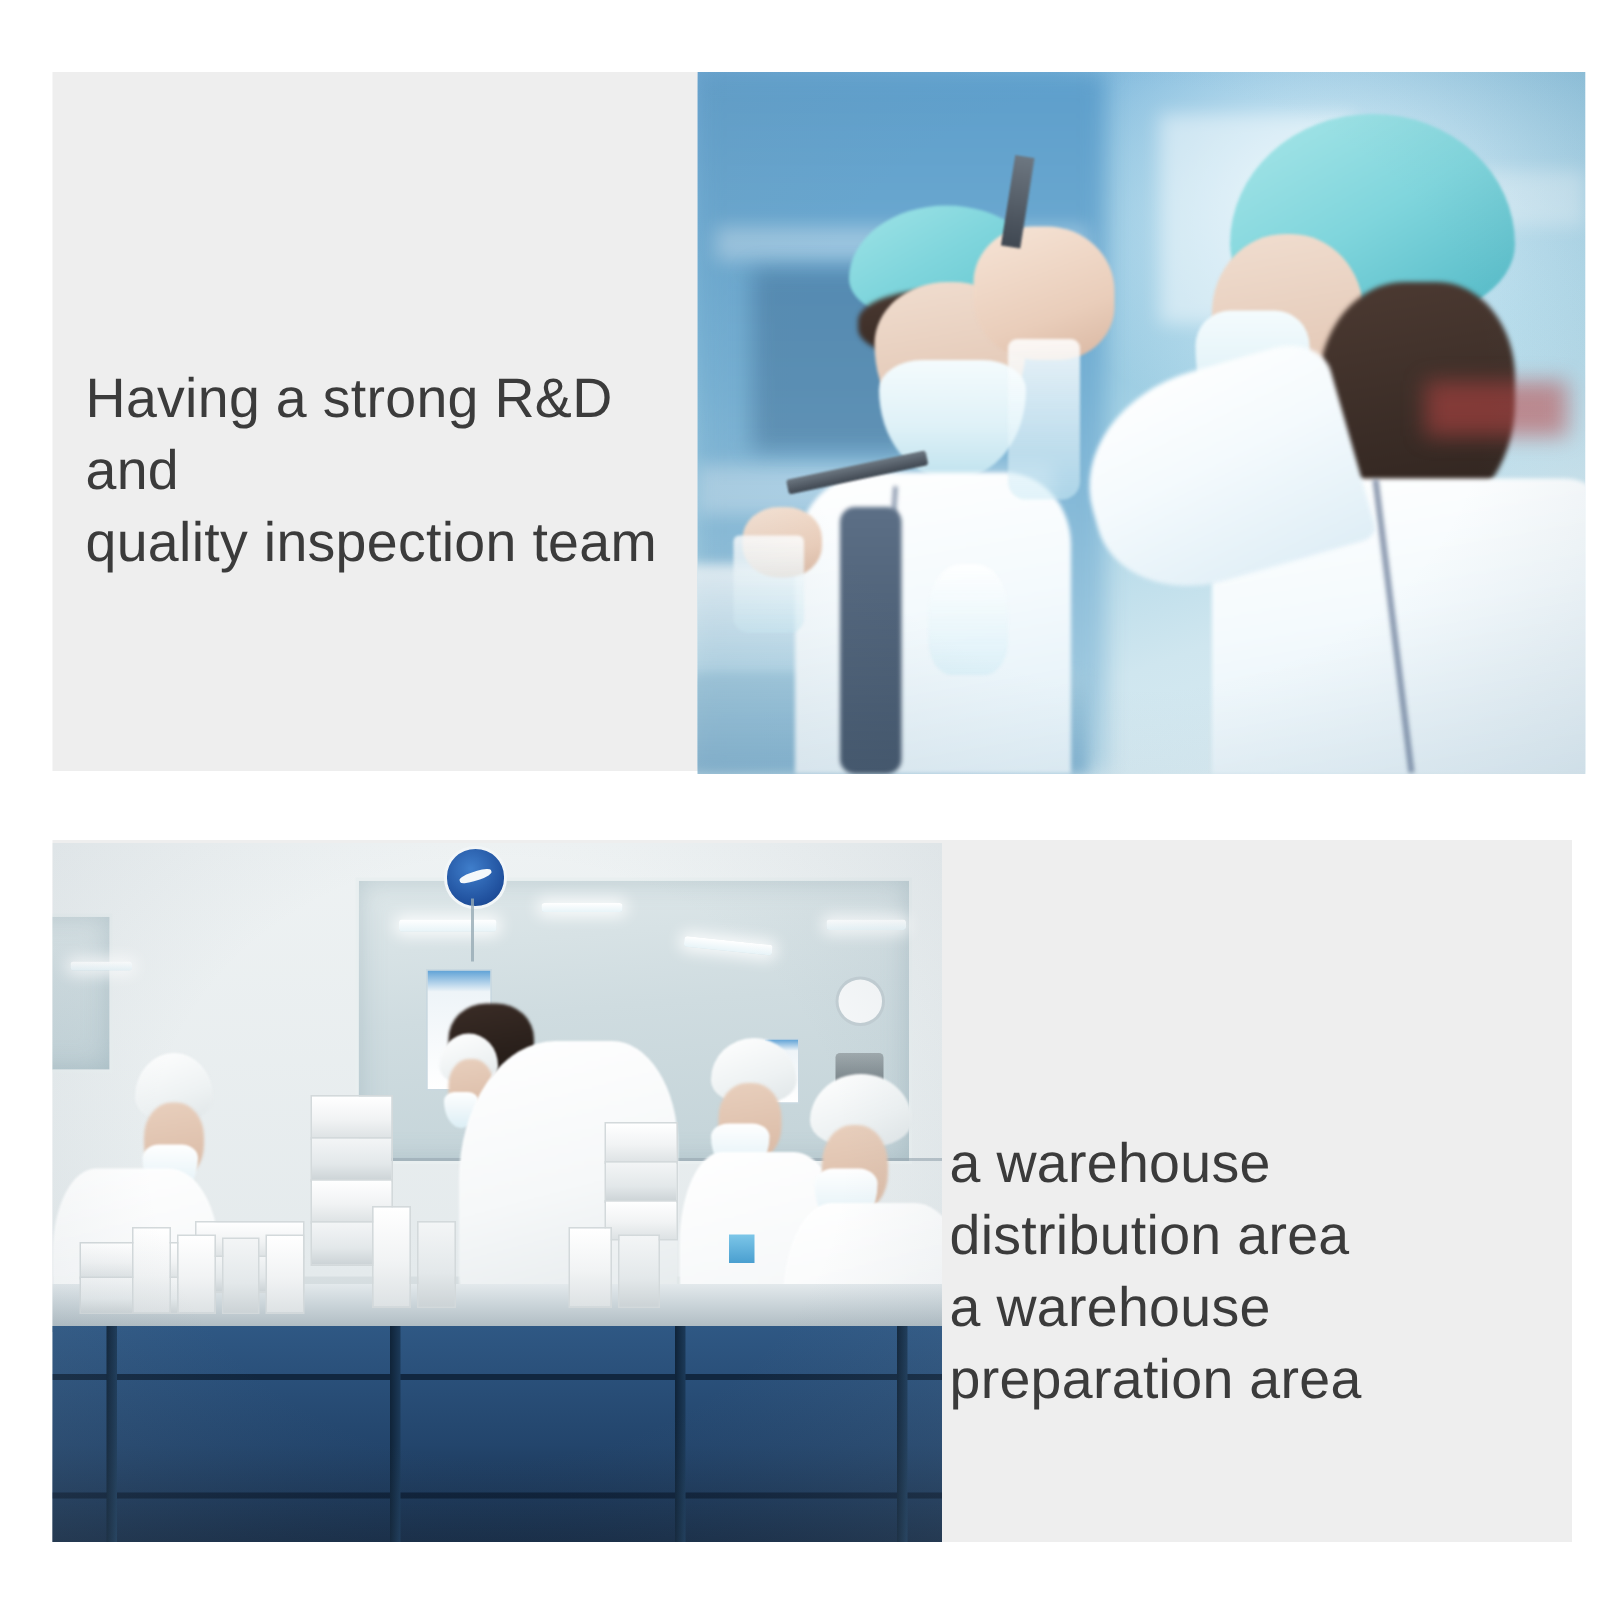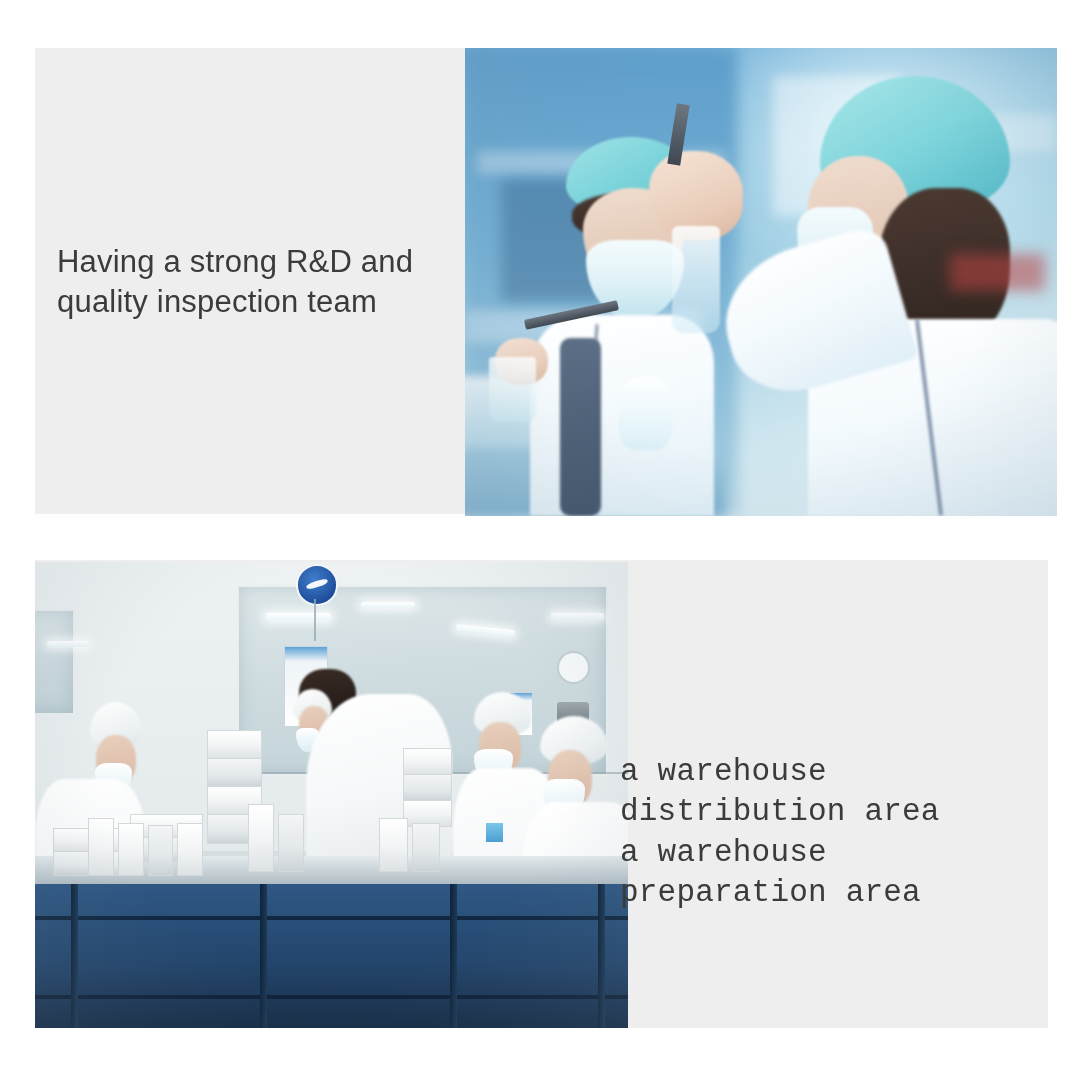--- a/index.html
+++ b/index.html
@@ -22,21 +22,21 @@
   }
 
   
   .panel {
     position: absolute;
     background: #eeeeee;
   }
   .caption {
     position: absolute;
     color: #3b3b3b;
-    font-size: 31px;
+    font-size: 37px;
     line-height: 1.30;
     letter-spacing: 0.2px;
     font-weight: 400;
     white-space: pre-line;
   }
 
   
   .photo {
     position: absolute;
     overflow: hidden;
@@ -383,16 +383,16 @@
       <div class="box dim" style="left:41%; top:54%; width:4%; height:12%;"></div>
       <div class="box" style="left:58%; top:55%; width:4.5%; height:11%;"></div>
       <div class="box dim" style="left:63.5%; top:56%; width:4.5%; height:10%;"></div>
 
       <div class="wh-poster" style="left:76%; top:56%; width:3%; height:4%; background:linear-gradient(180deg,#7cc6e8,#4a9fd0); border:none;"></div>
 
       <div class="vignette"></div>
     </div>
   </div>
 
-  <div class="caption" style="left:620px; top:752px; width:400px;font-family:Liberation Mono, monospace;">a warehouse distribution area
+  <div class="caption" style="left:633px; top:752px; width:400px;">a warehouse distribution area
 a warehouse preparation area</div>
 
 </div>
 
 </body></html>

